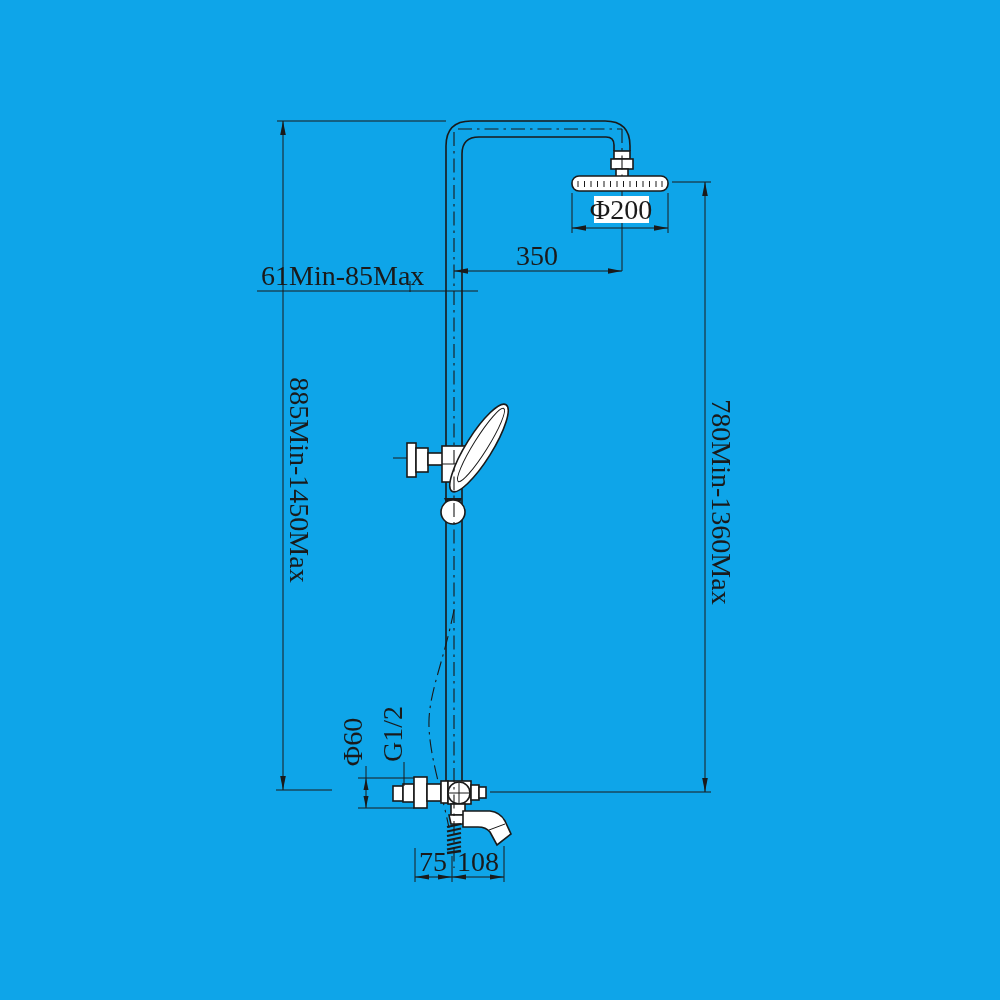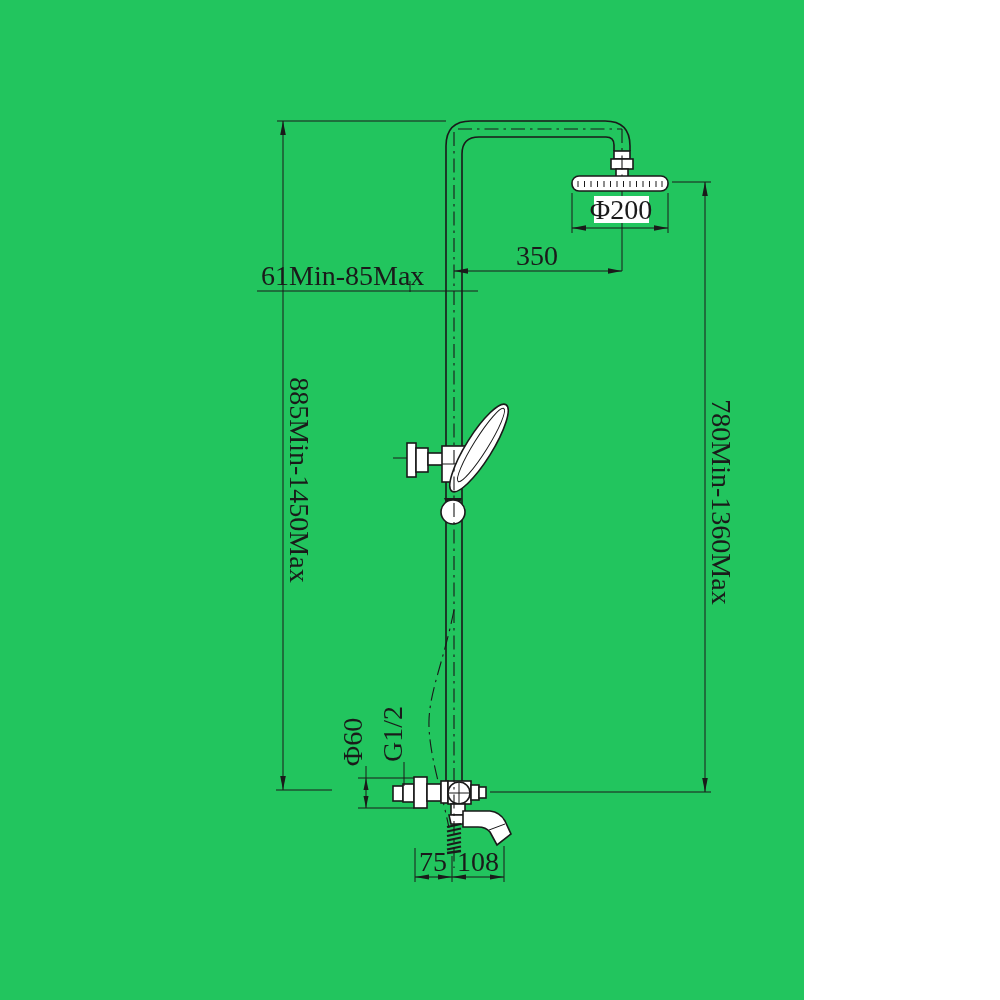--- a/index.html
+++ b/index.html
@@ -1,16 +1,16 @@
 <!DOCTYPE html>
 <html><head>
 <meta charset="utf-8">
 <style>
   html,body{margin:0;padding:0;background:#fff;}
-  .page{width:804px;height:1000px;background:#22c55e;position:relative;}
+  .page{width:1000px;height:1000px;background:#0ea5e9;position:relative;}
   svg{display:block;}
   text{font-family:"Liberation Serif","DejaVu Serif",serif;fill:#1a1a1a;}
   .dim-text{font-size:28px;}
   .lw{stroke:#1a1a1a;stroke-width:1.6;fill:none;}
   .lwf{stroke:#1a1a1a;stroke-width:1.6;fill:#fff;}
   .thin{stroke:#1a1a1a;stroke-width:1;fill:none;}
   .arrow{fill:#1a1a1a;stroke:none;}
   .cl{stroke:#1a1a1a;stroke-width:1.1;fill:none;stroke-dasharray:14 5 2.5 5;}
 </style>
 </head>

